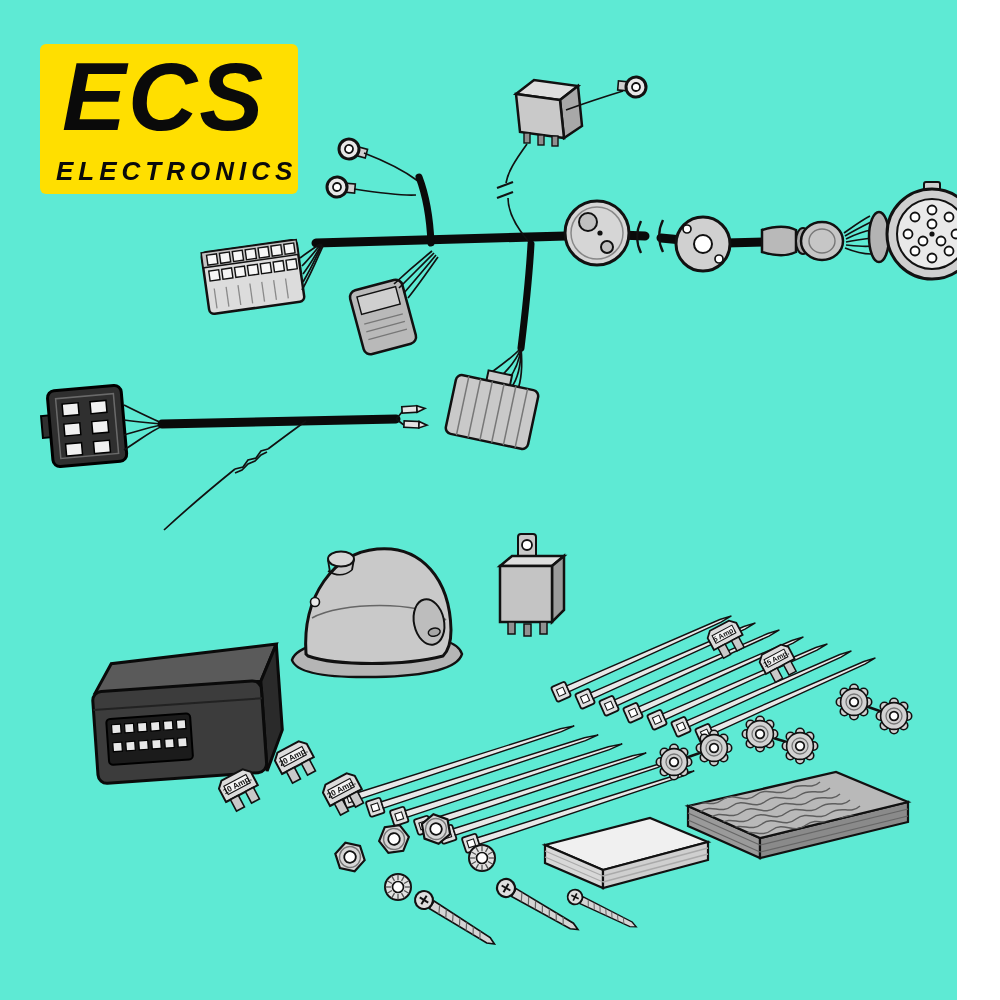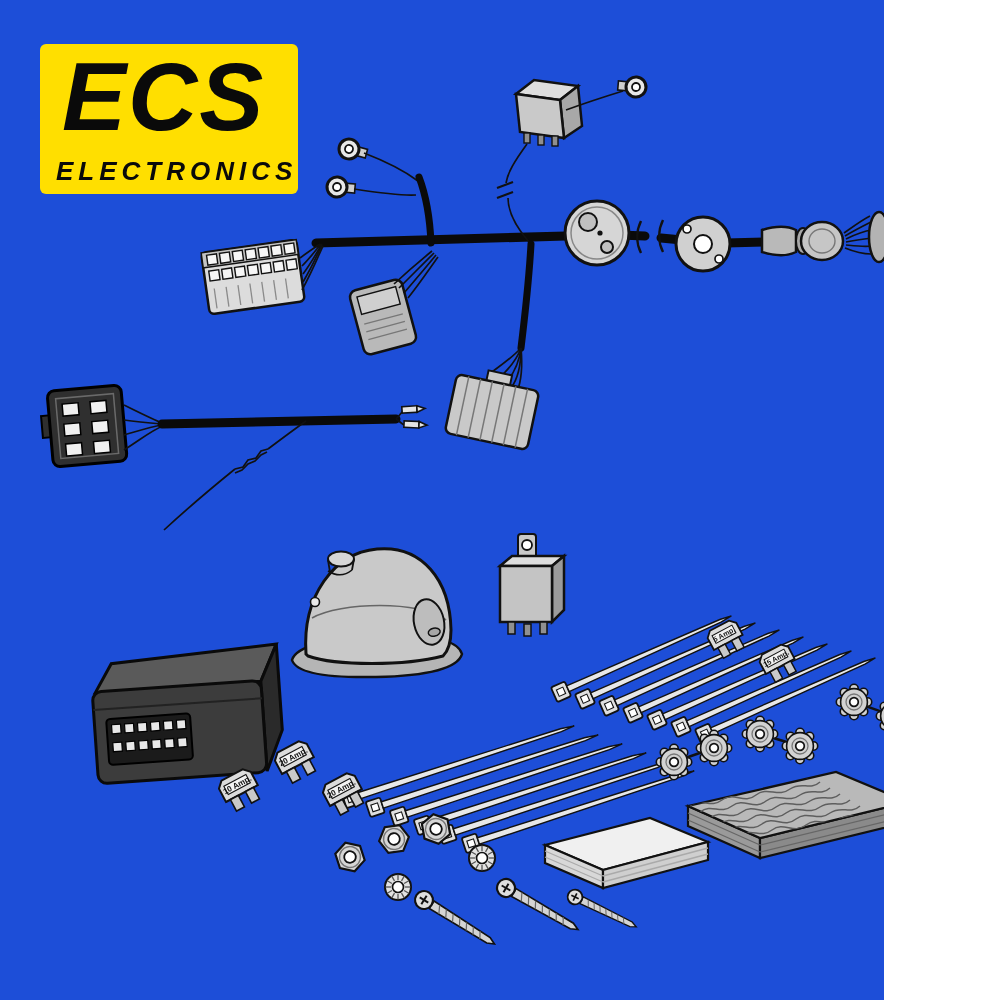--- a/index.html
+++ b/index.html
@@ -1,16 +1,16 @@
 <!DOCTYPE html>
 <html><head>
 <meta charset="utf-8">
 <style>
   html,body{margin:0;padding:0;background:#ffffff;}
-  .canvas{position:relative;width:884px;height:1000px;background:#1d4ed8;overflow:hidden;
+  .canvas{position:relative;width:957px;height:1000px;background:#5eead4;overflow:hidden;
           font-family:"Liberation Sans", sans-serif;}
   svg{position:absolute;left:0;top:0;}
   .brand-bg{fill:#FFDF00;}
   .brand-name{font-family:"Liberation Sans",sans-serif;font-weight:bold;font-style:italic;
               font-size:96px;fill:#0a0a0a;letter-spacing:2px;}
   .brand-tag{font-family:"Liberation Sans",sans-serif;font-weight:bold;font-style:italic;
              font-size:26px;fill:#0a0a0a;letter-spacing:5px;}
   .fuse-label{font-family:"Liberation Sans",sans-serif;font-weight:bold;font-size:8px;fill:#111;}
   .wire{stroke:#111;stroke-width:1.7;fill:none;}
   .cable{stroke:#0a0a0a;stroke-width:9;fill:none;stroke-linecap:round;}

